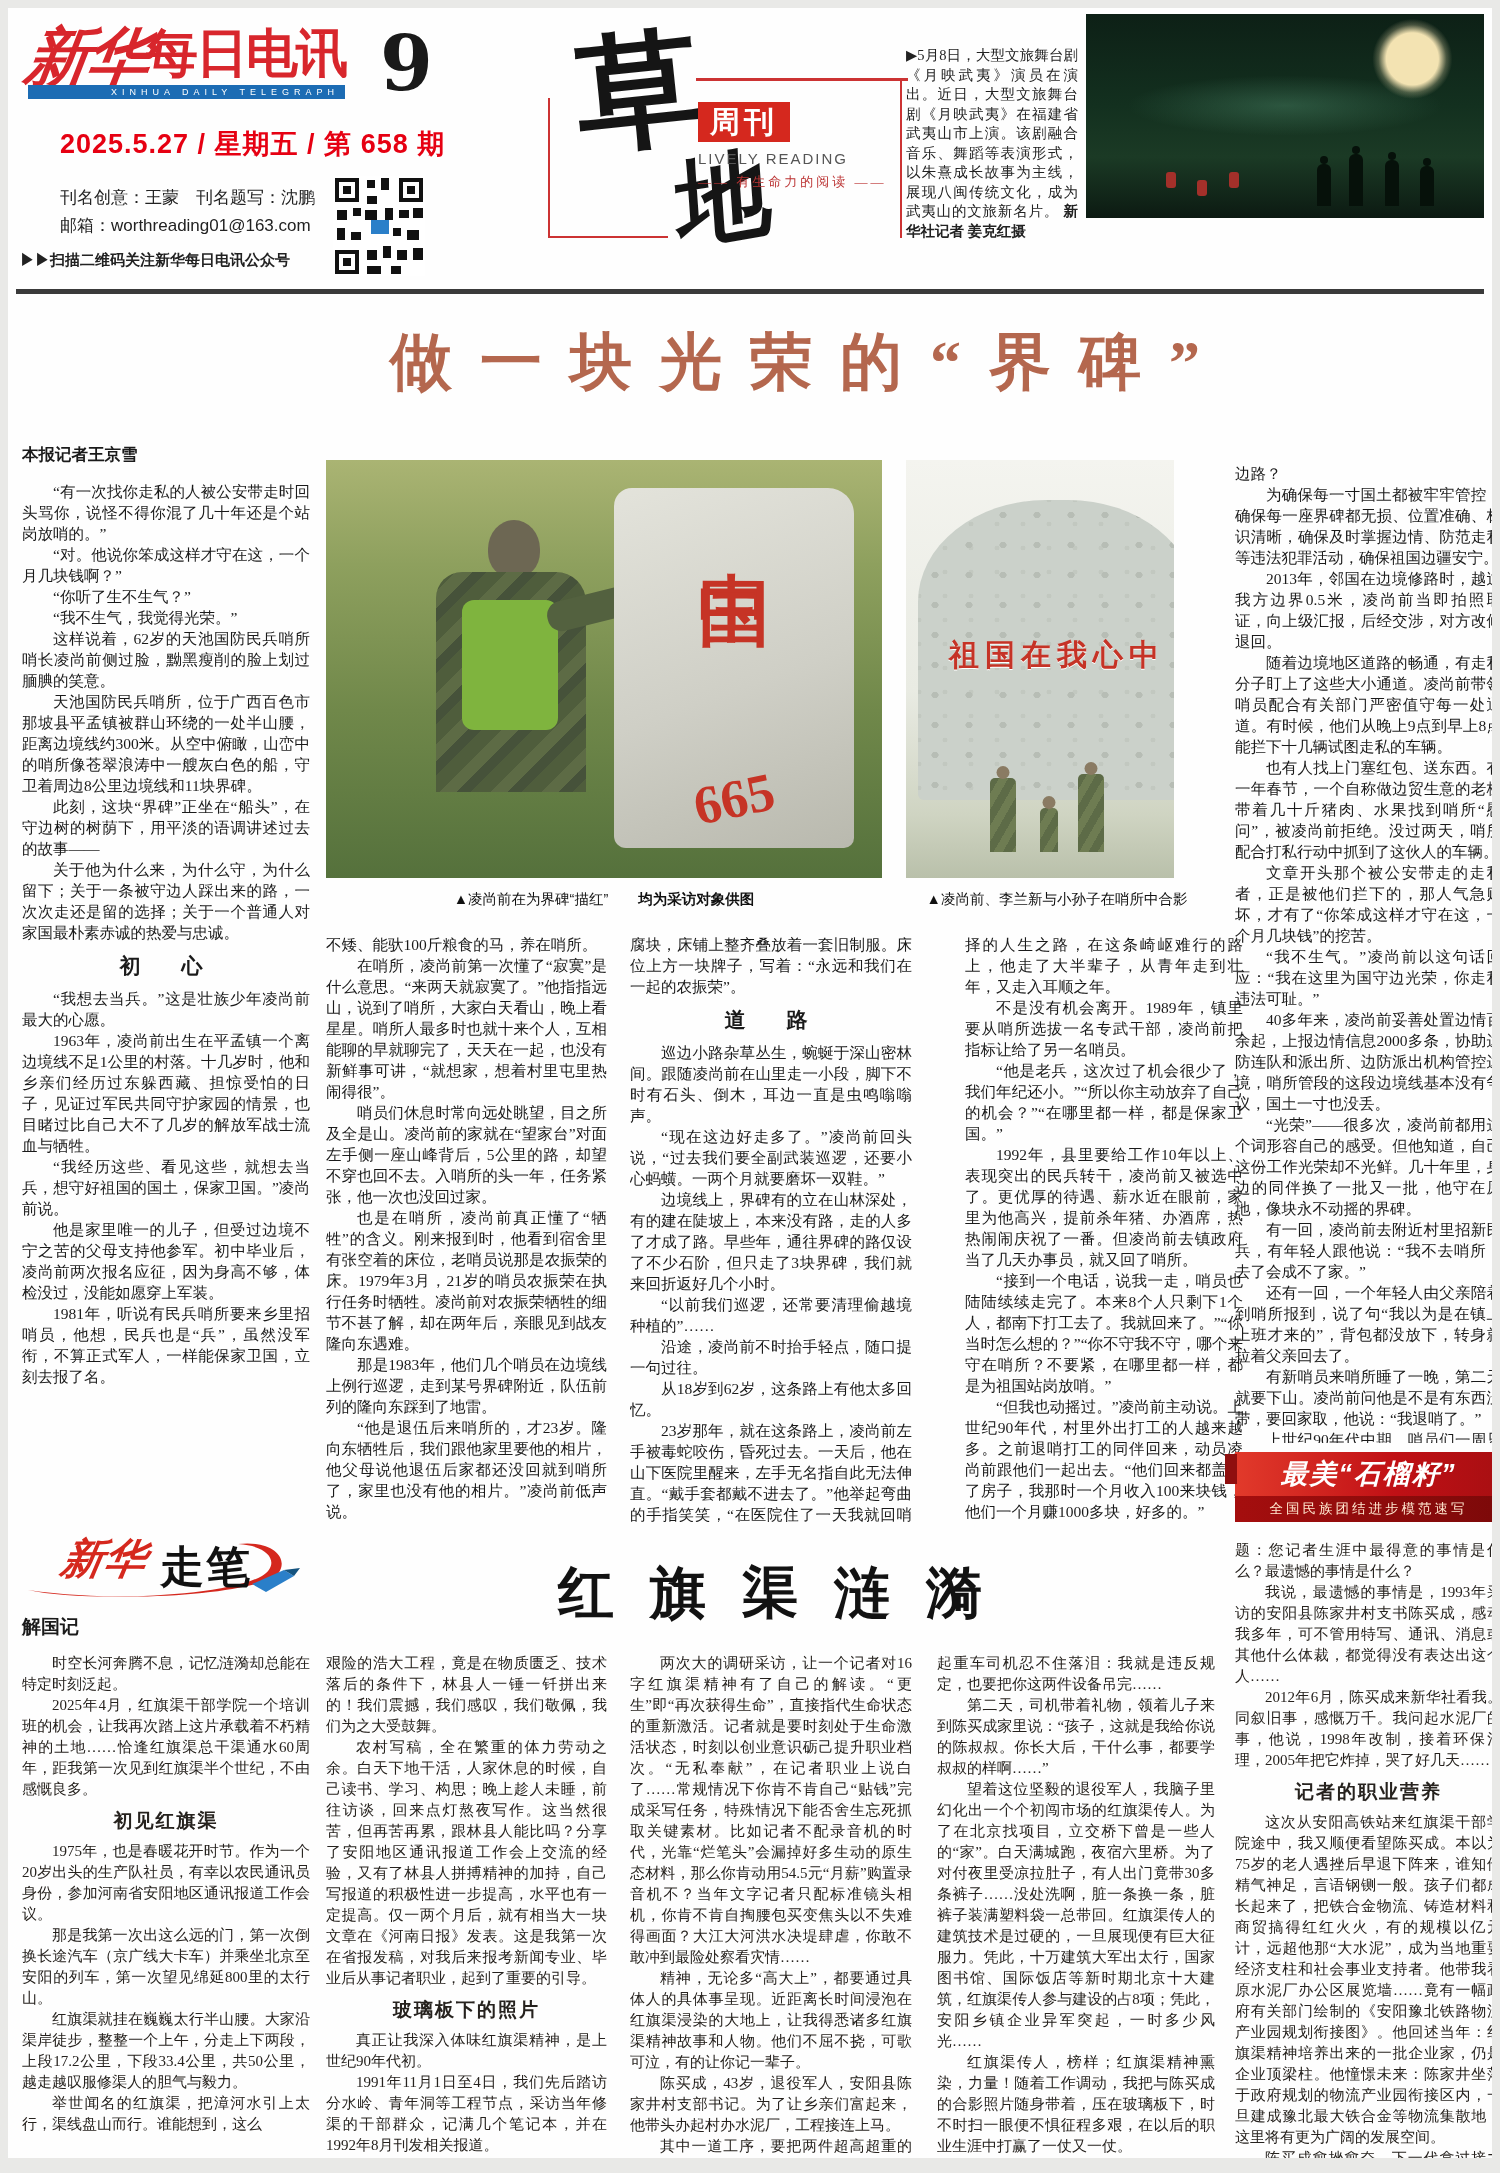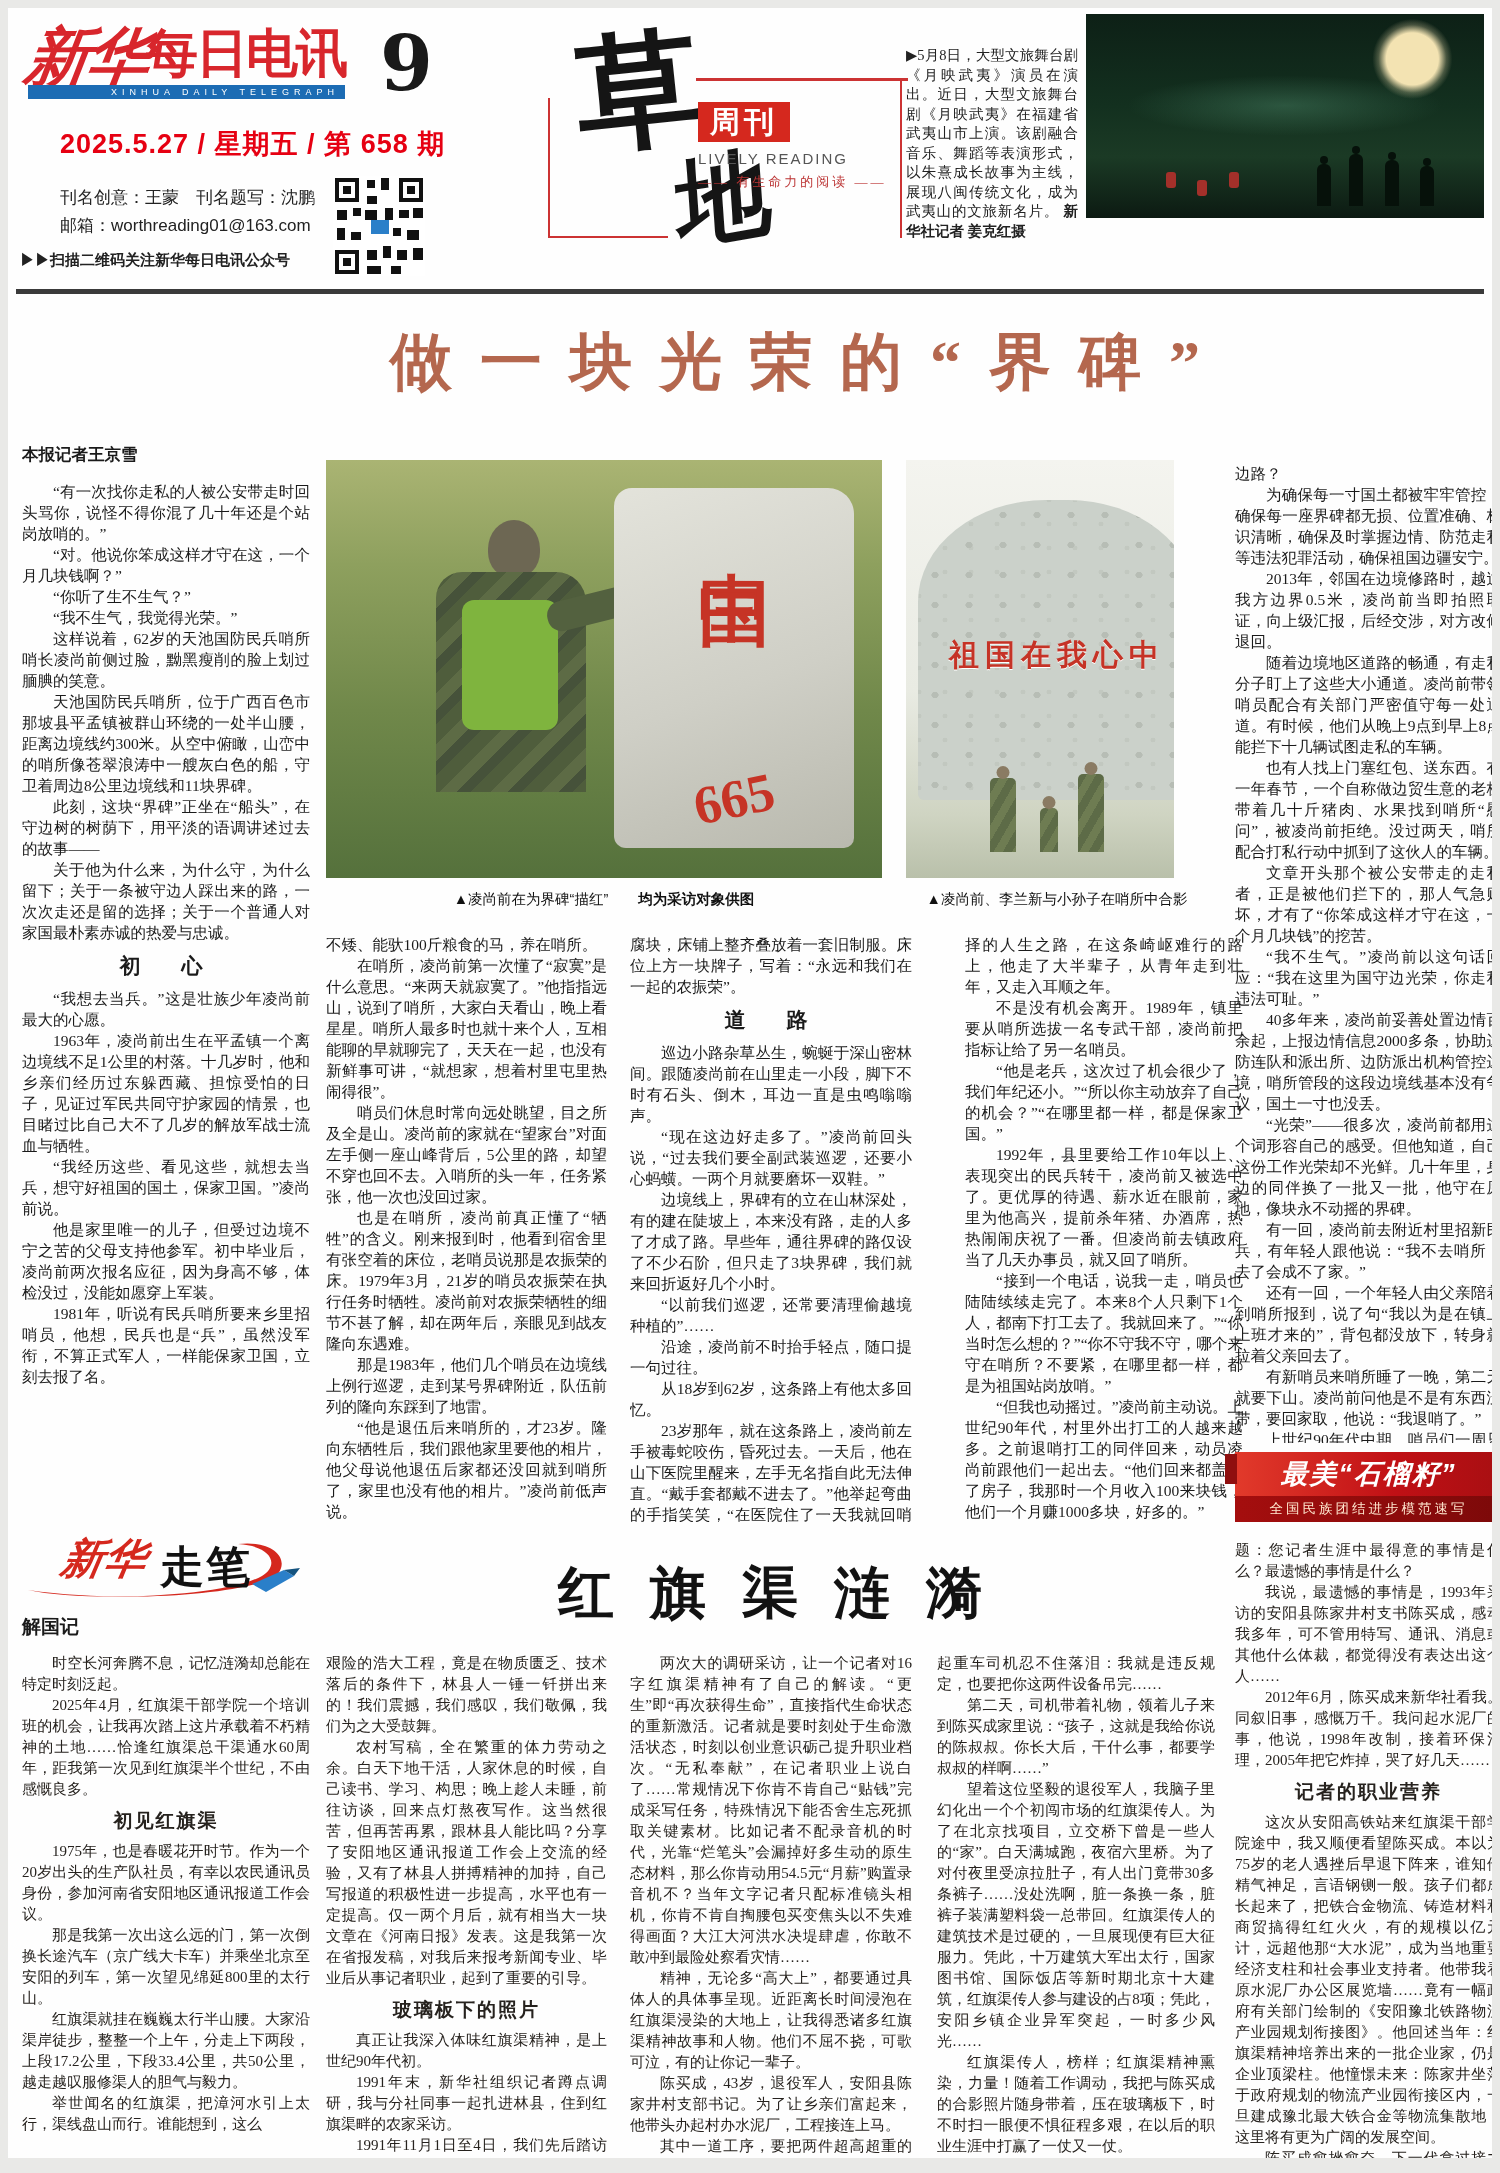--- a/index.html
+++ b/index.html
@@ -293,21 +293,20 @@
       <p>1975年，也是春暖花开时节。作为一个20岁出头的生产队社员，有幸以农民通讯员身份，参加河南省安阳地区通讯报道工作会议。</p>
       <p>那是我第一次出这么远的门，第一次倒换长途汽车（京广线大卡车）并乘坐北京至安阳的列车，第一次望见绵延800里的太行山。</p>
       <p>红旗渠就挂在巍巍太行半山腰。大家沿渠岸徒步，整整一个上午，分走上下两段，上段17.2公里，下段33.4公里，共50公里，越走越叹服修渠人的胆气与毅力。</p>
       <p>举世闻名的红旗渠，把漳河水引上太行，渠线盘山而行。谁能想到，这么</p>
     </div>
   <div class="col kai" style="left:318px;top:1645px;width:281px;height:505px;">
       <p class="c">艰险的浩大工程，竟是在物质匮乏、技术落后的条件下，林县人一锤一钎拼出来的！我们震撼，我们感叹，我们敬佩，我们为之大受鼓舞。</p>
       <p>农村写稿，全在繁重的体力劳动之余。白天下地干活，人家休息的时候，自己读书、学习、构思；晚上趁人未睡，前往访谈，回来点灯熬夜写作。这当然很苦，但再苦再累，跟林县人能比吗？分享了安阳地区通讯报道工作会上交流的经验，又有了林县人拼搏精神的加持，自己写报道的积极性进一步提高，水平也有一定提高。仅一两个月后，就有相当大一块文章在《河南日报》发表。这是我第一次在省报发稿，对我后来报考新闻专业、毕业后从事记者职业，起到了重要的引导。</p>
       <p class="h2">玻璃板下的照片</p>
       <p>真正让我深入体味红旗渠精神，是上世纪90年代初。</p>
-      <p>1991年末，新华社组织记者蹲点调研，我与分社同事一起扎进林县，住到红旗渠畔的农家采访。</p>
       <p>1991年11月1日至4日，我们先后踏访分水岭、青年洞等工程节点，采访当年修渠的干部群众，记满几个笔记本，并在1992年8月刊发相关报道。</p>
     </div>
   <div class="col kai" style="left:622px;top:1645px;width:282px;height:505px;">
       <p>两次大的调研采访，让一个记者对16字红旗渠精神有了自己的解读。“更生”即“再次获得生命”，直接指代生命状态的重新激活。记者就是要时刻处于生命激活状态，时刻以创业意识砺己提升职业档次。“无私奉献”，在记者职业上说白了……常规情况下你肯不肯自己“贴钱”完成采写任务，特殊情况下能否舍生忘死抓取关键素材。比如记者不配录音机的时代，光靠“烂笔头”会漏掉好多生动的原生态材料，那么你肯动用54.5元“月薪”购置录音机不？当年文字记者只配标准镜头相机，你肯不肯自掏腰包买变焦头以不失难得画面？大江大河洪水决堤肆虐，你敢不敢冲到最险处察看灾情……</p>
       <p>精神，无论多“高大上”，都要通过具体人的具体事呈现。近距离长时间浸泡在红旗渠浸染的大地上，让我得悉诸多红旗渠精神故事和人物。他们不屈不挠，可歌可泣，有的让你记一辈子。</p>
       <p>陈买成，43岁，退役军人，安阳县陈家井村支部书记。为了让乡亲们富起来，他带头办起村办水泥厂，工程接连上马。</p>
       <p>其中一道工序，要把两件超高超重的设备吊上高台，正规吊装公司嫌险不接。听完陈买成创业的故事，</p>
     </div>
   <div class="col kai" style="left:929px;top:1645px;width:278px;height:505px;">
       <p class="c">起重车司机忍不住落泪：我就是违反规定，也要把你这两件设备吊完……</p>

